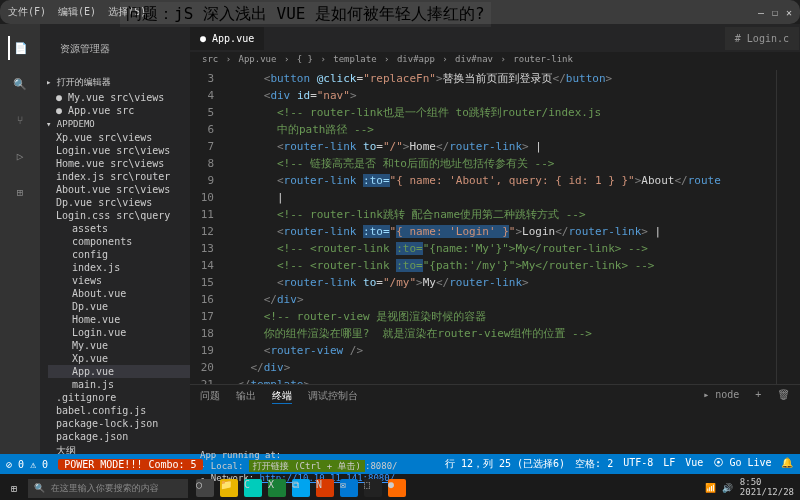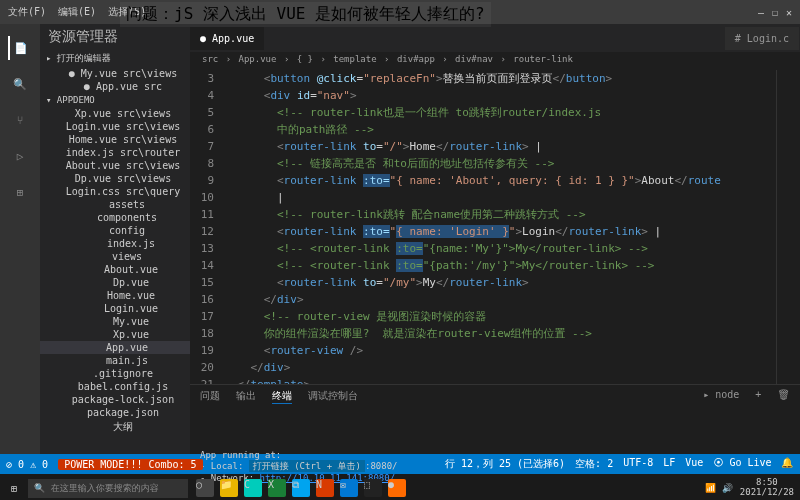--- a/index.html
+++ b/index.html
@@ -1,30 +1,30 @@
 <!DOCTYPE html>
 <html><head>
 <meta charset="utf-8">
 <style>
 * { margin: 0; padding: 0; box-sizing: border-box; font-family: "Microsoft YaHei", Consolas, monospace; }
 body { width: 800px; height: 500px; background: #1e1e1e; color: #ccc; font-size: 11px; overflow: hidden; position: relative; }
-.titlebar { height: 22px; background: #3c3c3c; display: flex; align-items: center; padding: 12px 8px; font-size: 10px; }
+.titlebar { height: 22px; background: #3c3c3c; display: flex; align-items: center; padding: 12px 8px; font-size: 10px; border-radius: 10px; }
 .titlebar .menu-item { margin-right: 12px; color: #ccc; }
 .titlebar .spacer { flex: 1; }
 .titlebar .win-controls span { margin-left: 8px; }
 .overlay { position: absolute; top: 2px; left: 120px; font-size: 16px; color: #000; background: rgba(255,255,255,0.05); z-index: 100; padding: 2px 6px; }
 .main { display: flex; height: 430px; }
 .activitybar { width: 40px; background: #333; display: flex; flex-direction: column; align-items: center; padding-top: 6px; }
 .activitybar .ab-icon { width: 24px; height: 24px; margin: 6px 0; display: flex; align-items: center; justify-content: center; color: #858585; }
 .activitybar .ab-icon.active { color: #fff; border-left: 2px solid #fff; }
 .sidebar { width: 150px; background: #252526; overflow: hidden; font-size: 10px; }
-.sidebar-title { padding: 4px 8px; color: #bbb; font-size: 14px; text-transform: uppercase; }
+.sidebar-title { padding: 18px 8px; color: #bbb; font-size: 10px; text-transform: uppercase; margin-left: 12px; }
 .sidebar-section { padding: 2px 6px; color: #ccc; font-size: 9px; }
-.tree-item { padding: 1px 0 1px 16px; color: #ccc; white-space: nowrap; overflow: hidden; text-overflow: ellipsis; cursor: pointer; text-align: center; }
-.tree-item.l2 { padding-left: 24px; }
+.tree-item { padding: 1px 0 1px 16px; color: #ccc; white-space: nowrap; overflow: hidden; text-overflow: ellipsis; cursor: pointer; }
+.tree-item.l2 { padding-left: 24px; margin-left: 8px; }
 .tree-item.l3 { padding-left: 32px; }
 .tree-item.active { background: #37373d; }
 .editor { flex: 1; display: flex; flex-direction: column; background: #1e1e1e; }
 .tabs { height: 28px; background: #252526; display: flex; align-items: center; font-size: 10px; justify-content: space-between; }
 .tab { padding: 6px 10px; background: #2d2d2d; color: #969696; margin-right: 1px; }
 .tab.active { background: #1e1e1e; color: #fff; }
 .breadcrumb { height: 18px; padding: 2px 10px; font-size: 9px; color: #a0a0a0; background: #1e1e1e; }
 .breadcrumb span { margin: 0 2px; }
 .code-area { flex: 1; display: flex; overflow: hidden; position: relative; }
 .gutter { width: 34px; text-align: right; color: #858585; padding-right: 10px; font-size: 11px; line-height: 17px; font-family: Consolas, monospace; }
@@ -46,21 +46,21 @@
 .statusbar .sb-item { margin-right: 10px; }
 .statusbar .sb-right { margin-left: auto; display: flex; }
 .statusbar .sb-right .sb-item { margin-left: 10px; margin-right: 0; }
 .sb-power { background: #cc3300; padding: 0 6px; border-radius: 2px; }
 .taskbar { height: 28px; background: #1a1a1a; display: flex; align-items: center; font-size: 10px; color: #ccc; }
 .taskbar .win { width: 28px; text-align: center; }
 .taskbar .search { flex: 0 0 160px; background: #333; padding: 3px 6px; color: #888; font-size: 9px; }
 .taskbar .task-icons { display: flex; gap: 6px; padding: 0 8px; }
 .task-ico { width: 18px; height: 18px; border-radius: 2px; }
 .taskbar .tray { margin-left: auto; display: flex; align-items: center; gap: 6px; padding-right: 6px; font-size: 9px; }
-.clock { text-align: center; line-height: 1.1; }
+.clock { text-align: left; line-height: 1.1; }
 </style>
 </head>
 <body>
 
 <div class="overlay">问题：jS 深入浅出 VUE 是如何被年轻人捧红的?</div>
 
 <div class="titlebar">
   <span class="menu-item">文件(F)</span>
   <span class="menu-item">编辑(E)</span>
   <span class="menu-item">选择(S)</span>
@@ -152,21 +152,21 @@
           <span class="tt">输出</span>
           <span class="tt active">终端</span>
           <span class="tt">调试控制台</span>
         <span style="flex:1"></span>
         <span>▸ <span>node</span></span>
         <span>+</span>
         <span>🗑</span>
       </div>
       <div class="term-body">
         <div>App running at:</div>
-        <div><span>- Local:</span> <span style="background:#0369a1;padding:1px 4px">打开链接 (Ctrl + 单击)</span><span>:8080/</span></div>
+        <div><span>- Local:</span> <span style="background:#4d7c0f;padding:1px 4px">打开链接 (Ctrl + 单击)</span><span>:8080/</span></div>
         <div><span>- Network:</span> <span class="term-link">http://10.10.11.141:8080/</span></div>
       </div>
     </div>
   </div>
 </div>
 
 <div class="statusbar">
   <span class="sb-item">⊘ 0  ⚠ 0</span>
   <span class="sb-item sb-power">POWER MODE!!! Combo: 5</span>
   <div class="sb-right">

